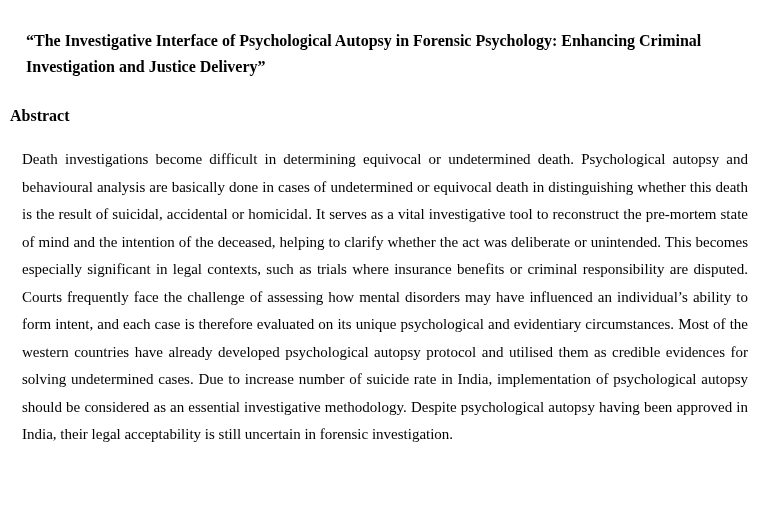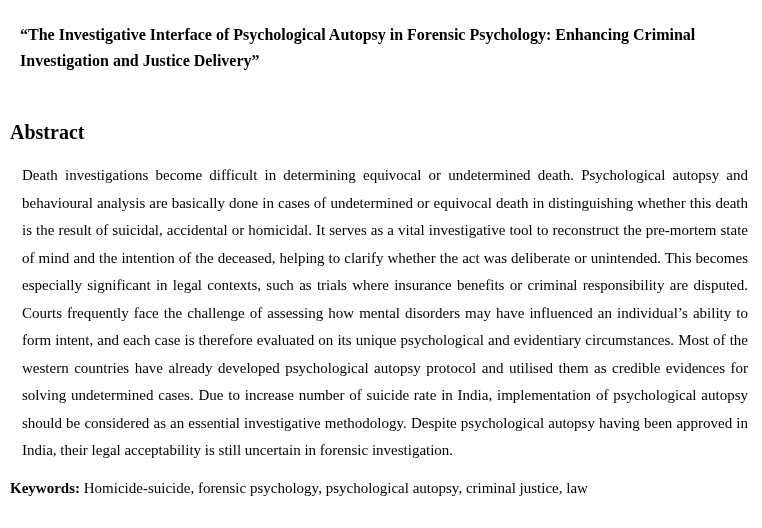--- a/index.html
+++ b/index.html
@@ -13,29 +13,29 @@
   .page {
     box-sizing: border-box;
     width: 762px;
     height: 528px;
     padding: 12px 14px 0 10px;
     background: #ffffff;
     color: #000000;
     font-family: "Liberation Serif", "DejaVu Serif", serif;
   }
   .title {
-    margin: 10px;
+    margin: 16px;
     font-size: 16px;
     font-weight: bold;
     line-height: 26px;
     text-align: left;
   }
   .section-heading {
-    margin: 48px 0 0 0;
-    font-size: 20px;
+    margin: 26px 0 0 0;
+    font-size: 16px;
     font-weight: bold;
     line-height: 20px;
   }
   .abstract {
     margin: 20px 0 0 12px;
     font-size: 15px;
     line-height: 27.5px;
     text-align: justify;
     text-justify: inter-word;
   }
@@ -51,14 +51,13 @@
 </head>
 <body>
 
 <div class="page">
   <h1 class="title">“The Investigative Interface of Psychological Autopsy in Forensic Psychology: Enhancing Criminal Investigation and Justice Delivery”</h1>
 
   <h2 class="section-heading">Abstract</h2>
 
   <p class="abstract">Death investigations become difficult in determining equivocal or undetermined death. Psychological autopsy and behavioural analysis are basically done in cases of undetermined or equivocal death in distinguishing whether this death is the result of suicidal, accidental or homicidal. It serves as a vital investigative tool to reconstruct the pre-mortem state of mind and the intention of the deceased, helping to clarify whether the act was deliberate or unintended. This becomes especially significant in legal contexts, such as trials where insurance benefits or criminal responsibility are disputed. Courts frequently face the challenge of assessing how mental disorders may have influenced an individual’s ability to form intent, and each case is therefore evaluated on its unique psychological and evidentiary circumstances. Most of the western countries have already developed psychological autopsy protocol and utilised them as credible evidences for solving undetermined cases. Due to increase number of suicide rate in India, implementation of psychological autopsy should be considered as an essential investigative methodology. Despite psychological autopsy having been approved in India, their legal acceptability is still uncertain in forensic investigation.</p>
 
-  <p class="keywords"><span class="kw-label">Keywords:</span><span class="kw-text"> Homicide-suicide, forensic psychology, psychological autopsy, criminal justice, law</span></p>
 </div>
 
 </body></html>

